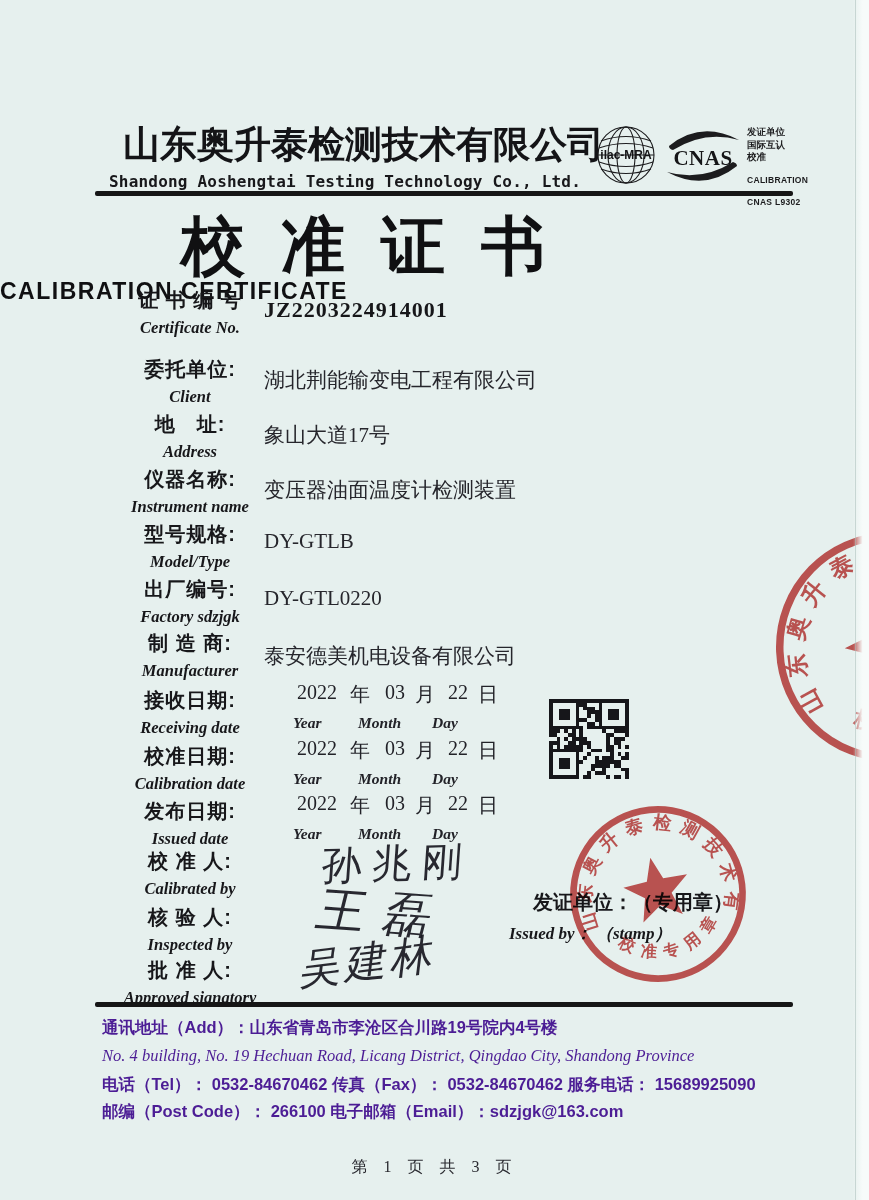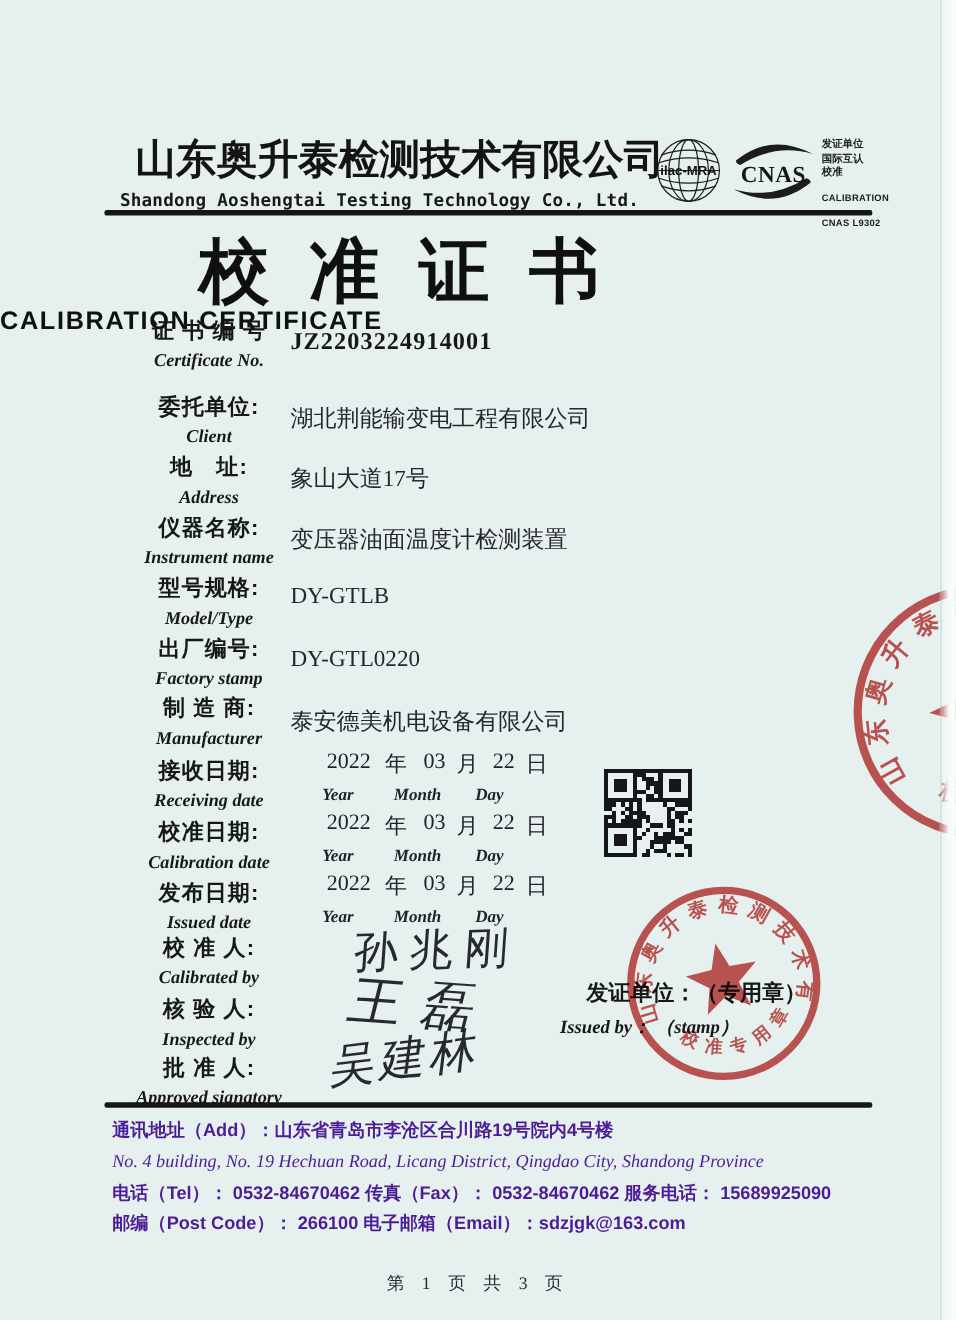--- a/index.html
+++ b/index.html
@@ -152,21 +152,21 @@
   <div class="row" style="top:521px">
     <div class="lab">
         <div class="cn">型号规格:</div>
       <div class="en">Model/Type</div>
       </div>
     <div class="val" style="top:8px">DY-GTLB</div>
   </div>
   <div class="row" style="top:576px">
     <div class="lab">
         <div class="cn">出厂编号:</div>
-      <div class="en">Factory stamp</div>
+      <div class="en">Factory sdzjgk</div>
       </div>
     <div class="val" style="top:10px">DY-GTL0220</div>
   </div>
   <div class="row" style="top:630px">
     <div class="lab">
         <div class="cn">制 造 商:</div>
       <div class="en">Manufacturer</div>
       </div>
     <div class="val" style="top:12px">泰安德美机电设备有限公司</div>
   </div>

